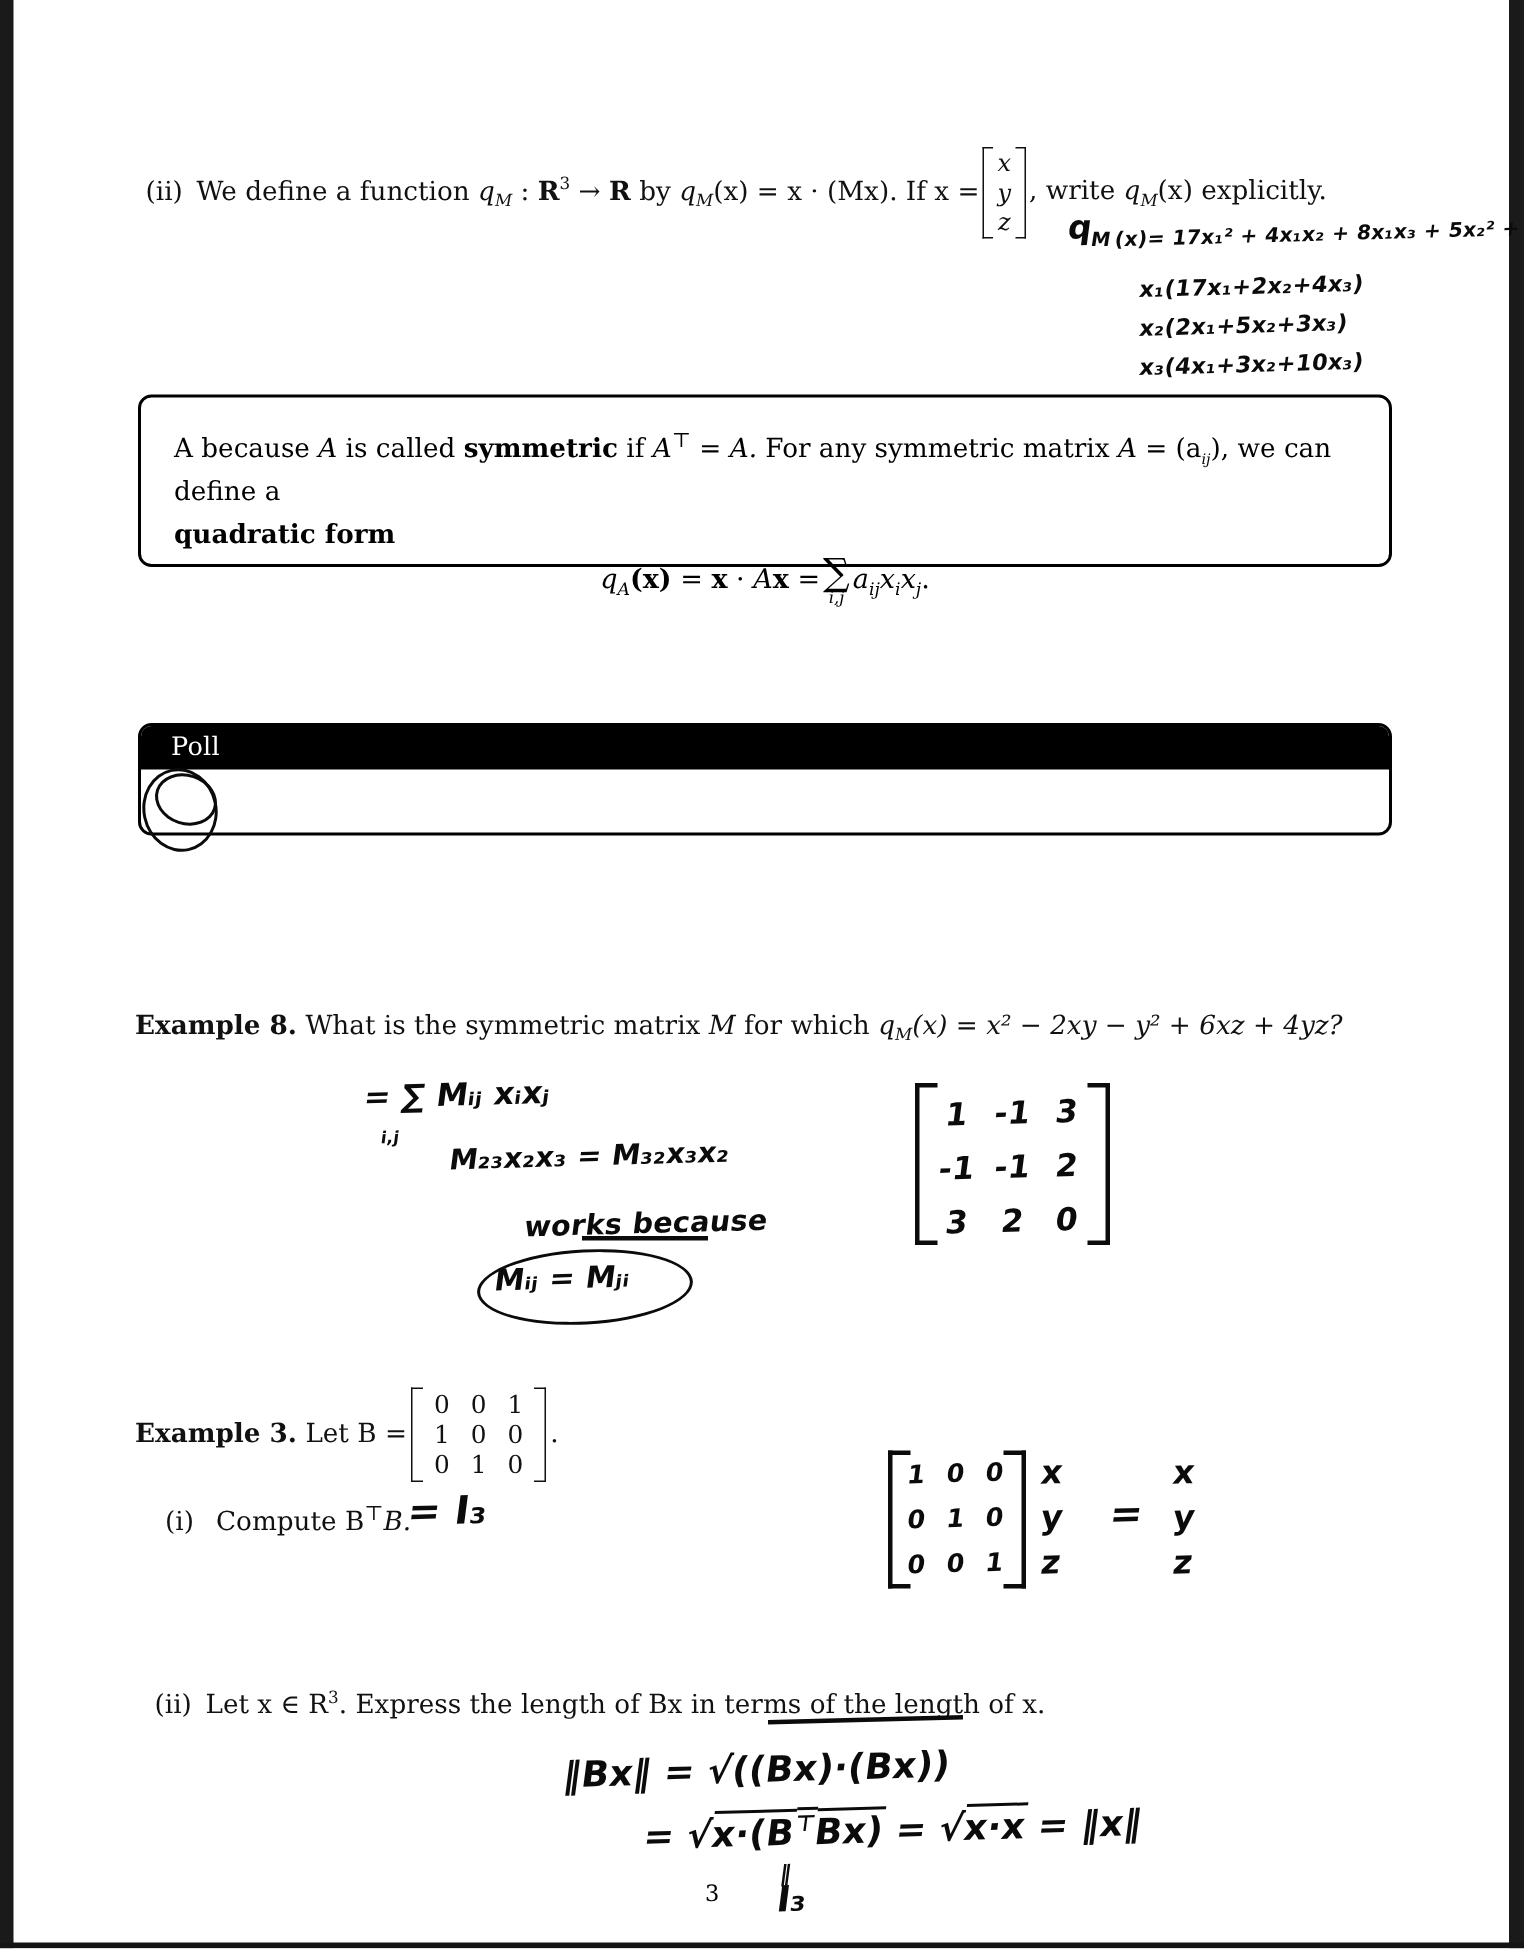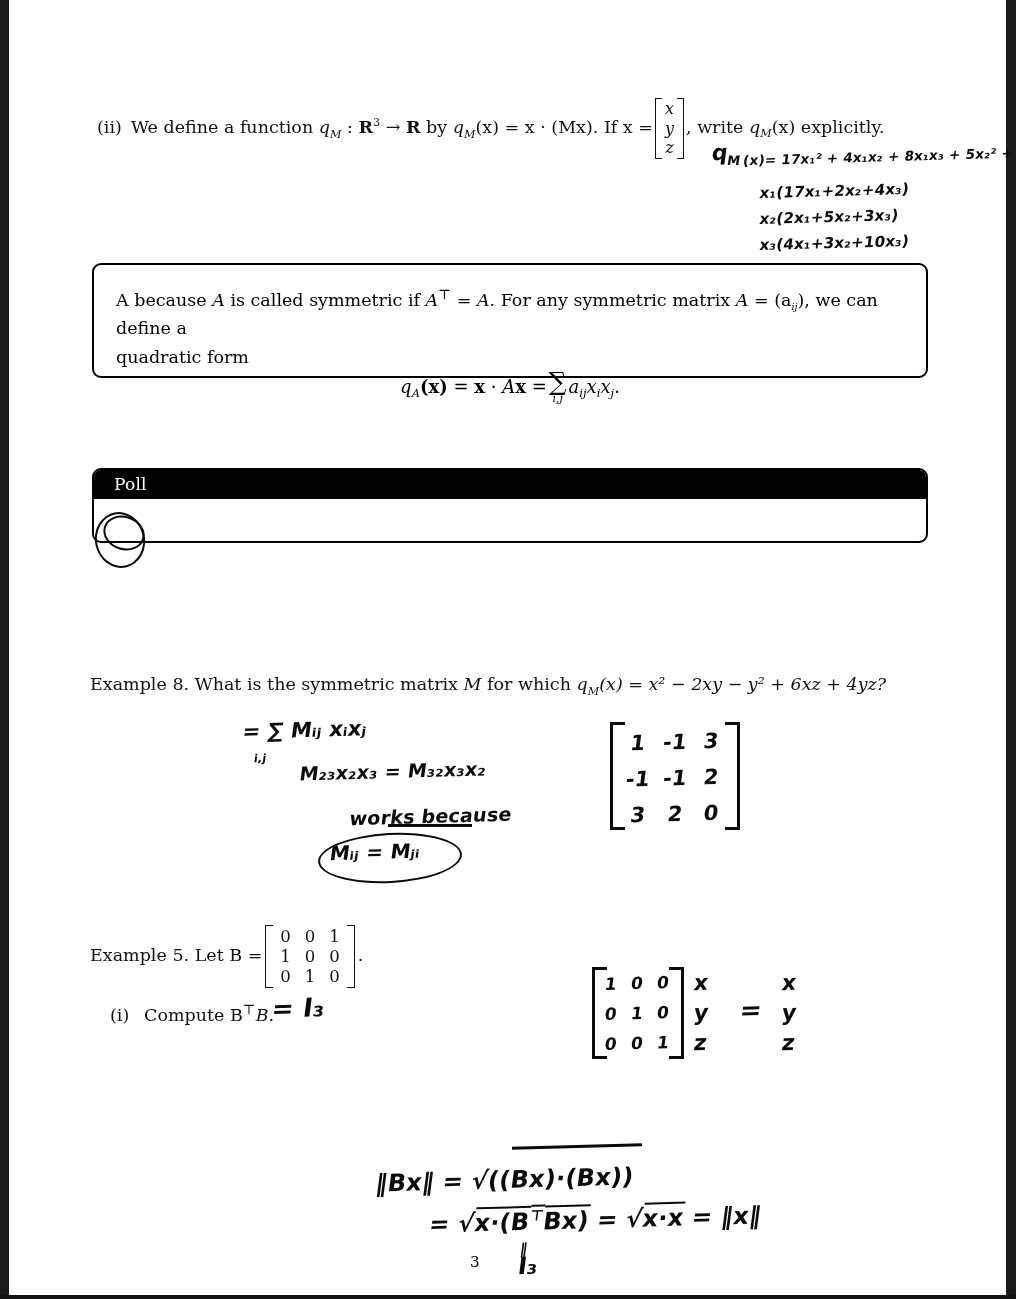--- a/index.html
+++ b/index.html
@@ -35,21 +35,21 @@
   .blk { position: absolute; }
 
   
   .txt {
     font-family: "DejaVu Serif", "Liberation Serif", serif;
     font-size: 17.5px;
     line-height: 1.45;
     color: #111;
   }
   .mi { font-style: italic; font-family: "DejaVu Serif","Liberation Serif",serif; }
-  .mb { font-weight: normal; }
+  .mb { font-weight: bold; }
   .bf-up { font-weight: bold; font-style: normal; }
   sup.en { font-size: 0.64em; vertical-align: super; font-style: normal; }
   sub.s { font-size: 0.64em; vertical-align: sub; font-style: italic; }
   .transp { font-size: 0.78em; vertical-align: super; font-style: normal; }
 
   .item-label { display: inline-block; width: 34px; }
 
   
   .vec {
     display: inline-block;
@@ -255,21 +255,21 @@
       </div>
       <div>
         <span class="mb">quadratic form</span>
       </div>
       <div class="eq-center">
         <span class="mi">q</span><sub class="s">A</sub><span><span style="font-weight:bold;">(x)</span> = <span style="font-weight:bold;">x</span> · <span class="mi">A</span><span style="font-weight:bold;">x</span> =</span><span class="sigma"><span class="sg">∑</span><span class="sub">i,j</span></span><span class="mi">a</span><sub class="s">ij</sub><span class="mi">x</span><sub class="s">i</sub><span class="mi">x</span><sub class="s">j</sub><span>.</span>
       </div>
     </div>
   </div>
 
-  <div class="pollbox" style="left:92px; top:468px; width:836px; height:75px;">
+  <div class="pollbox" style="left:92px; top:482px; width:836px; height:75px;">
     <div class="pb-title">Poll</div>
   </div>
 
   <div class="hw-ellipse" style="left:95px; top:512px; width:46px; height:52px; transform:rotate(-12deg);"></div>
   <div class="hw-ellipse" style="left:103px; top:516px; width:38px; height:30px; border-width:2.2px; transform:rotate(18deg);"></div>
 
   <div class="blk txt" style="left:90px; top:672px; width:880px;">
     <span class="mb">Example 8.</span>
     <span>What is the symmetric matrix</span>
     <span class="mi">M</span>
@@ -288,21 +288,21 @@
   <div class="hw-ellipse" style="left:318px; top:833px; width:140px; height:46px; transform:rotate(-3deg);"></div>
 
   <div class="hw-bracket" style="left:610px; top:722px; width:130px; height:108px;"></div>
   <div class="blk hw" style="left:620px; top:724px; width:116px; font-size:21px; line-height:36px; text-align:left;">
     <span class="hw-mrow hw-skew"><span style="display:inline-block;width:36px;text-align:center;">1</span><span style="display:inline-block;width:38px;text-align:center;">-1</span><span style="display:inline-block;width:34px;text-align:center;">3</span></span>
     <span class="hw-mrow hw-skew"><span style="display:inline-block;width:36px;text-align:center;">-1</span><span style="display:inline-block;width:38px;text-align:center;">-1</span><span style="display:inline-block;width:34px;text-align:center;">2</span></span>
     <span class="hw-mrow hw-skew"><span style="display:inline-block;width:36px;text-align:center;">3</span><span style="display:inline-block;width:38px;text-align:center;">2</span><span style="display:inline-block;width:34px;text-align:center;">0</span></span>
   </div>
 
   <div class="blk txt" style="left:90px; top:925px;">
-    <span class="mb">Example 5.</span>
+    <span class="mb">Example 3.</span>
     <span><span>Let B =</span></span><span class="mat">
       <table>
         <tbody>
             <tr>
           <td>0</td>
           <td>0</td>
           <td>1</td>
         </tr>
         <tr>
           <td>1</td>
@@ -334,20 +334,23 @@
     <span class="hw-mrow hw-skew">y</span>
     <span class="hw-mrow hw-skew">z</span>
   </div>
   <div class="blk hw hw-skew" style="left:740px; top:995px; font-size:26px;">=</div>
   <div class="blk hw" style="left:782px; top:968px; font-size:22px; line-height:30px;">
     <span class="hw-mrow hw-skew">x</span>
     <span class="hw-mrow hw-skew">y</span>
     <span class="hw-mrow hw-skew">z</span>
   </div>
 
+  <div class="blk txt" style="left:103px; top:1124px;">
+    <span class="item-label">(ii)</span><span><span>Let x ∈ R</span><sup class="en">3</sup><span>. Express the length of Bx in terms of the length of x.</span></span>
+  </div>
 
   <div class="blk hw hw-skew" style="left:376px; top:1166px; font-size:24px;">‖Bx‖ = √((Bx)·(Bx))</div>
   <div class="blk hw hw-skew" style="left:430px; top:1205px; font-size:24px;">= √<span style="text-decoration:overline;">x·(B<sup>⊤</sup>Bx)</span> = √<span style="text-decoration:overline;">x·x</span> = ‖x‖</div>
   <div class="blk hw hw-skew" style="left:520px; top:1240px; font-size:15px;">‖</div>
   <div class="blk hw hw-skew" style="left:518px; top:1252px; font-size:24px;">I₃</div>
   <div class="hw-line" style="left:512px; top:1145px; width:130px; transform:rotate(-1.5deg);"></div>
 
   <div class="pagenum" style="left:470px; top:1253px;">3</div>
 
 </div>

